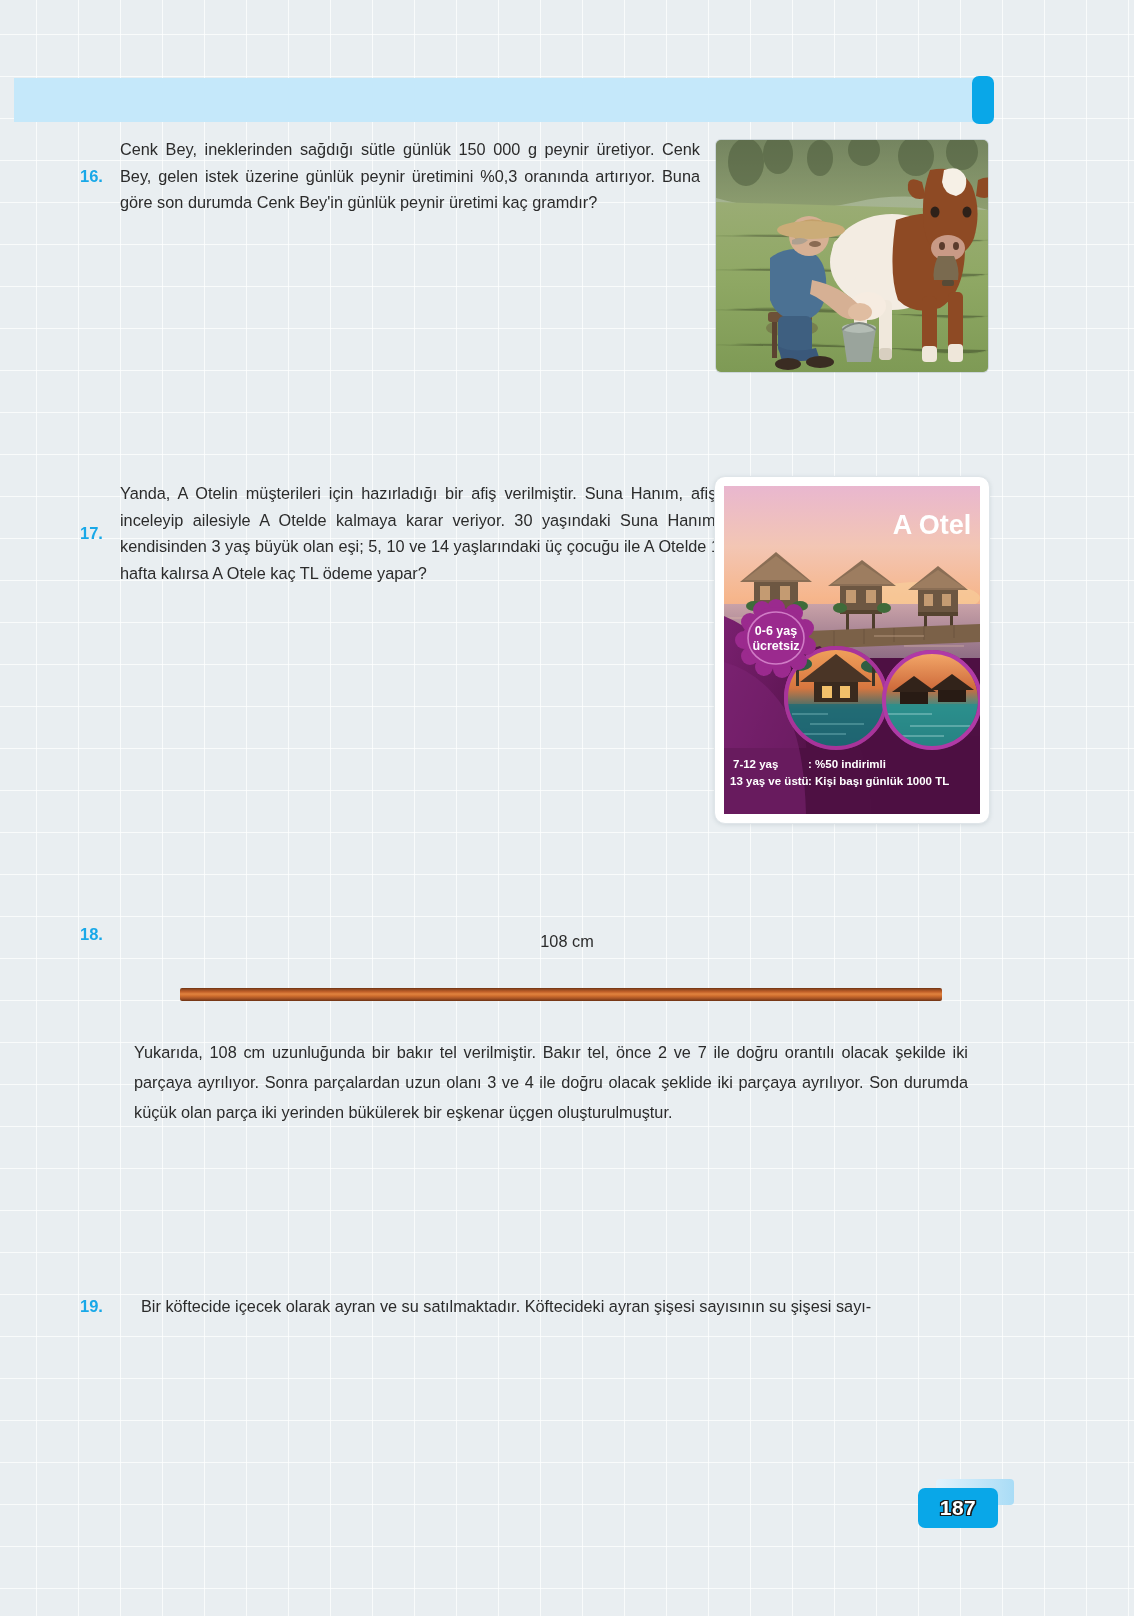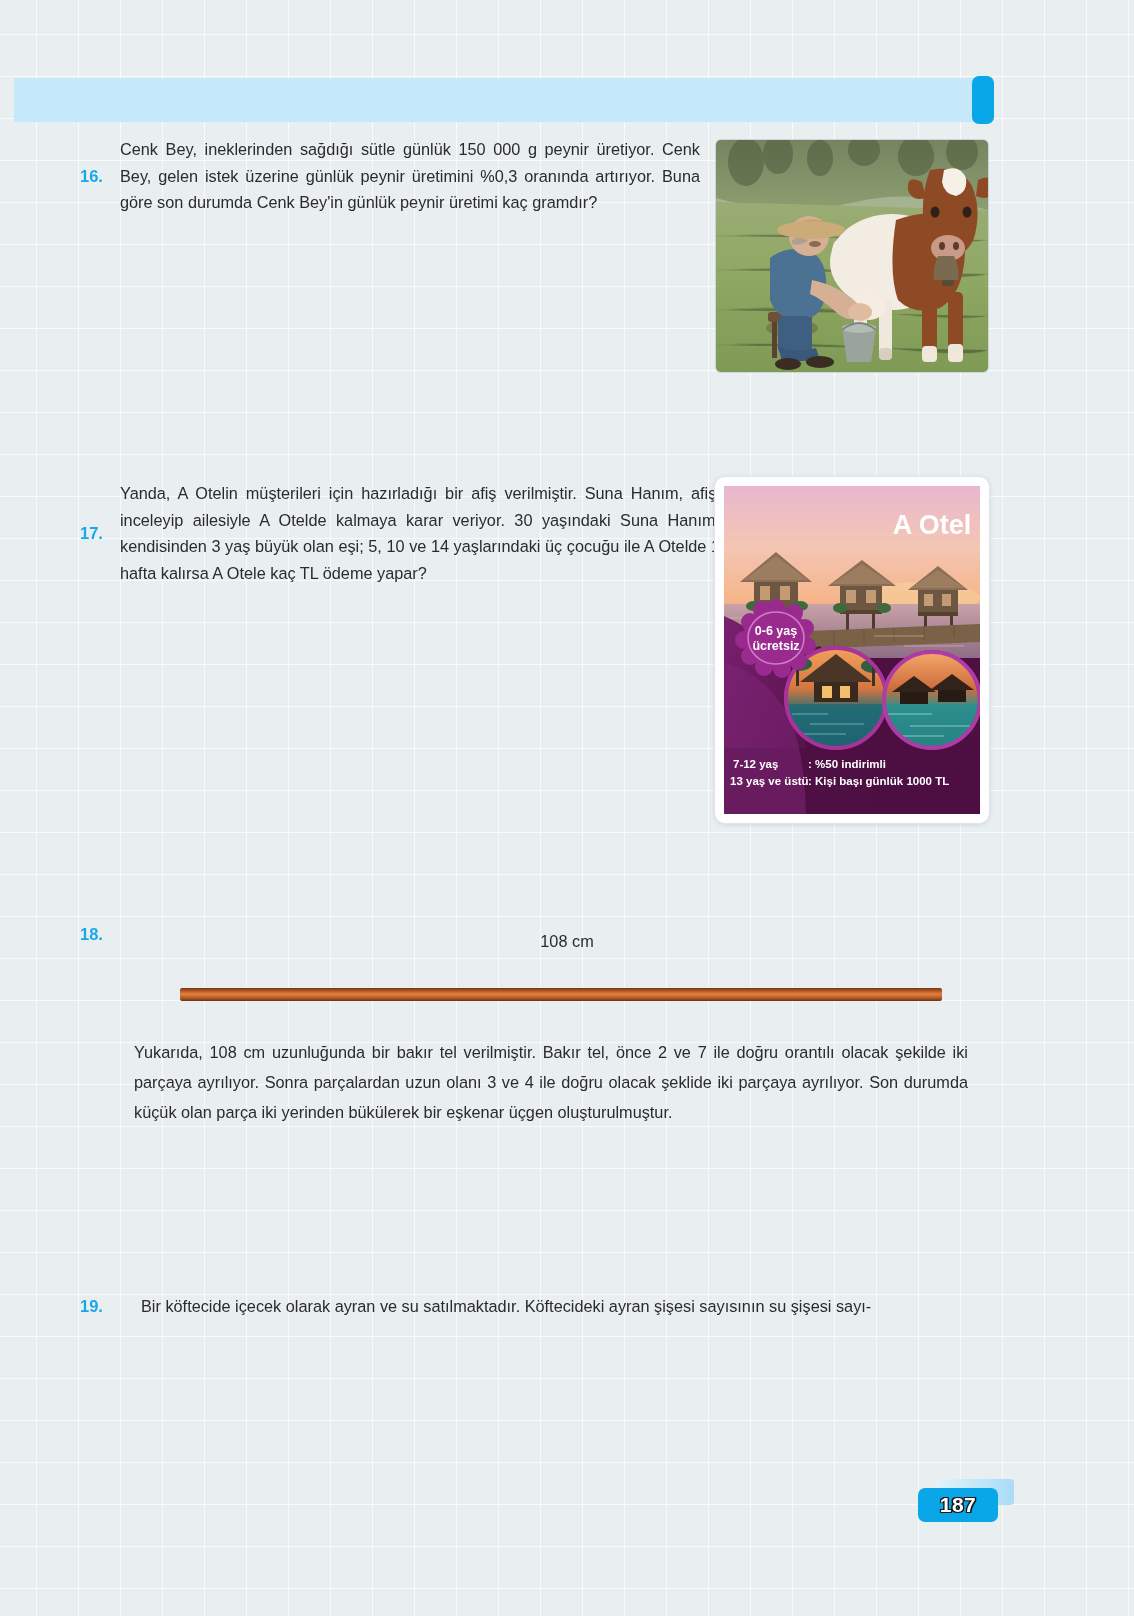--- a/index.html
+++ b/index.html
@@ -218,21 +218,21 @@
     width: 78px;
     height: 26px;
     border-radius: 4px;
     background: linear-gradient(to right, #e3f3fc 0%, #a9dcf6 100%);
   }
   #page-tab {
     position: absolute;
     left: 918px;
     top: 1488px;
     width: 80px;
-    height: 34px;
+    height: 40px;
     border-radius: 7px;
     background: #09a7e8;
     display: flex;
     align-items: center;
     justify-content: center;
   }
   #page-number {
     color: #ffffff;
     font-weight: bold;
     font-size: 21px;

